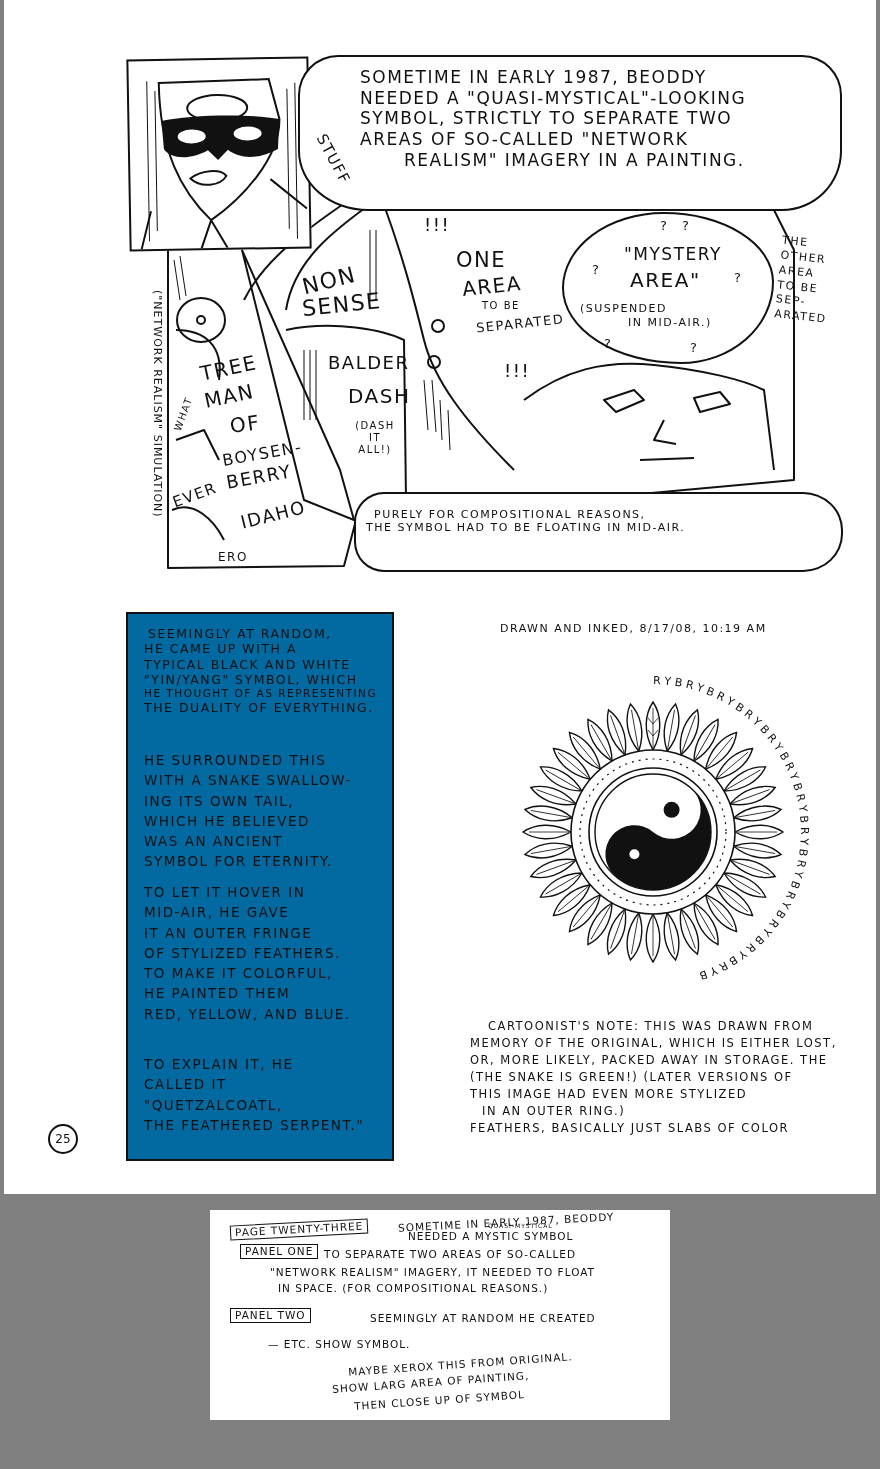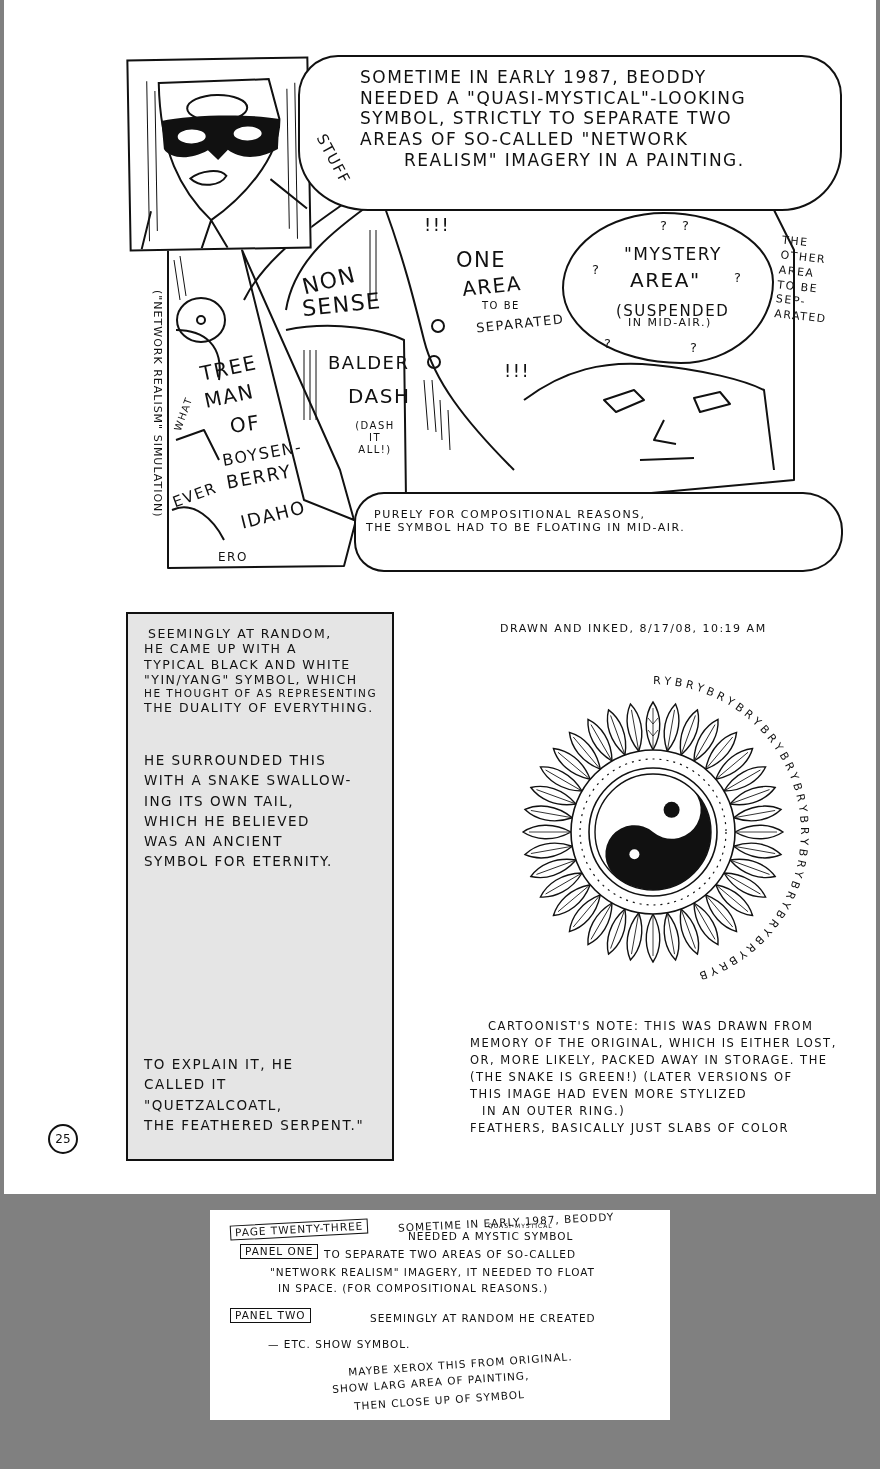--- a/index.html
+++ b/index.html
@@ -43,21 +43,21 @@
   .lbl.small { font-size:10px; }
   .lbl.med { font-size:13px; }
   .lbl.big { font-size:22px; }
   .cloud {
     position:absolute; left:558px; top:212px; width:208px; height:148px;
     border:2px solid #111; border-radius:48% 52% 44% 56% / 50% 46% 54% 50%; background:#fff;
   }
   
   .textbox {
     position:absolute; left:122px; top:612px; width:264px; height:545px;
-    border:2px solid #111; background:#e5e5e5;
+    border:2px solid #111; background:#0369a1;
   }
   .textbox .para { position:absolute; left:16px; font-size:13.5px; }
   .page-num {
     position:absolute; left:44px; top:1124px; width:26px; height:26px;
     border:2px solid #111; border-radius:50%; font-size:12px; text-align:center; line-height:26px; letter-spacing:0;
   }
   
   .drawn-caption { position:absolute; left:496px; top:622px; font-size:11px; white-space:nowrap; }
   .symbol { position:absolute; left:484px; top:676px; width:330px; height:312px; }
   .note { position:absolute; left:466px; top:1018px; font-size:11.5px; white-space:nowrap; line-height:1.48; }
@@ -149,21 +149,21 @@
 
     <div class="lbl hand" style="left:452px;top:248px;font-size:21px;text-align:center;">One</div>
     <div class="lbl hand" style="left:458px;top:274px;font-size:20px;transform:rotate(-6deg);">Area</div>
     <div class="lbl hand small" style="left:478px;top:300px;">to be</div>
     <div class="lbl hand med" style="left:472px;top:316px;transform:rotate(-6deg);">separated</div>
     <div class="lbl hand" style="left:420px;top:214px;font-size:18px;">!!!</div>
     <div class="lbl hand" style="left:500px;top:360px;font-size:18px;">!!!</div>
 
     <div class="lbl hand" style="left:620px;top:244px;font-size:17px;">"Mystery</div>
     <div class="lbl hand" style="left:626px;top:268px;font-size:20px;">Area"</div>
-    <div class="lbl hand small" style="left:612px;top:302px;font-size:15px;">(suspended</div>
+    <div class="lbl hand small" style="left:576px;top:302px;font-size:11px;">(suspended</div>
     <div class="lbl hand small" style="left:624px;top:316px;font-size:11px;">in mid-air.)</div>
     <div class="lbl hand med" style="left:656px;top:218px;">?</div>
     <div class="lbl hand med" style="left:678px;top:218px;">?</div>
     <div class="lbl hand med" style="left:588px;top:262px;">?</div>
     <div class="lbl hand med" style="left:730px;top:270px;">?</div>
     <div class="lbl hand med" style="left:600px;top:336px;">?</div>
     <div class="lbl hand med" style="left:686px;top:340px;">?</div>
 
     <div class="lbl hand small" style="left:774px;top:236px;font-size:11px;line-height:1.35;transform:rotate(6deg);">
       <div>The</div>
@@ -193,20 +193,29 @@
       <div style="font-size:10.5px">he thought of as representing</div>
       <div>the duality of everything.</div>
     </div>
     <div class="para hand" style="top:136px;line-height:1.5;">
       <div>He surrounded this</div>
       <div>with a snake swallow-</div>
       <div>ing its own tail,</div>
       <div>which he believed</div>
       <div>was an ancient</div>
       <div>symbol for eternity.</div>
+    </div>
+    <div class="para hand" style="top:268px;line-height:1.5;">
+      <div>To let it hover in</div>
+      <div>mid-air, he gave</div>
+      <div>it an outer fringe</div>
+      <div>of stylized feathers.</div>
+      <div>To make it colorful,</div>
+      <div>he painted them</div>
+      <div>red, yellow, and blue.</div>
     </div>
     <div class="para hand" style="top:440px;line-height:1.5;">
       <div>To explain it, he</div>
       <div>called it</div>
       <div>"Quetzalcoatl,</div>
       <div>the feathered serpent."</div>
     </div>
   </div>
 
   <div class="page-num hand">25</div>

